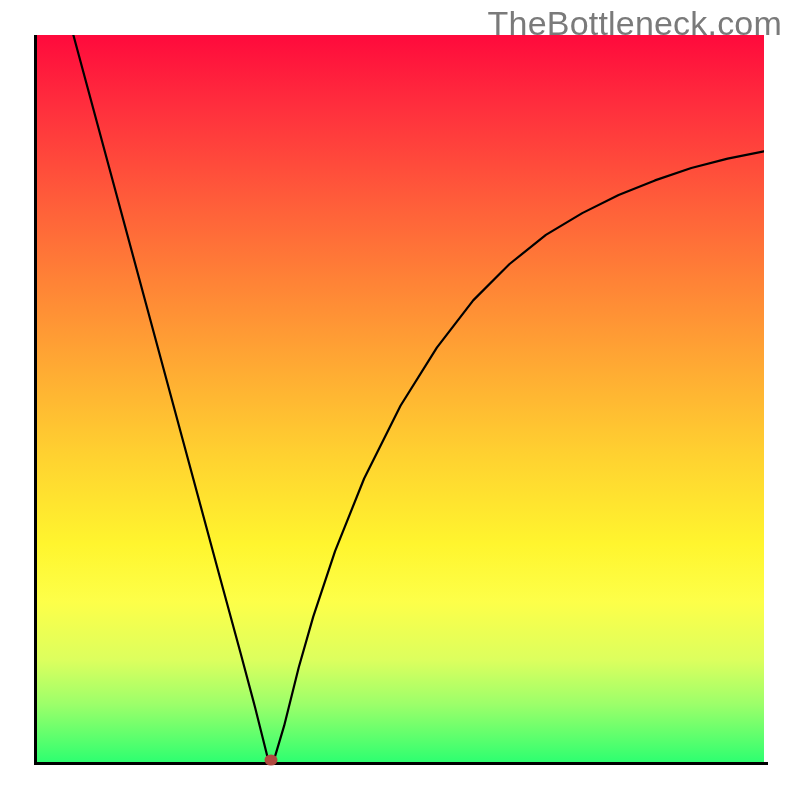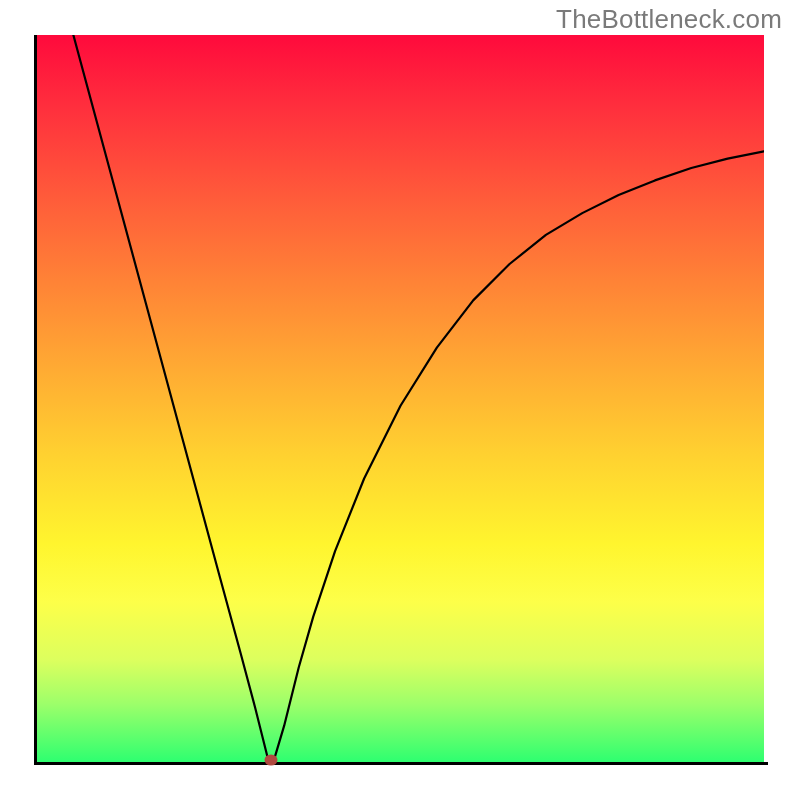--- a/index.html
+++ b/index.html
@@ -13,21 +13,21 @@
   }
   .container {
     position: relative;
     width: 800px;
     height: 800px;
   }
   .watermark {
     position: absolute;
     top: 4px;
     right: 18px;
-    font-size: 26px;
+    font-size: 34px;
     color: #7a7a7a;
     font-weight: 400;
     letter-spacing: 0.2px;
     z-index: 10;
   }
   .plot-area {
     position: absolute;
     left: 37px;
     top: 35px;
     width: 727px;

